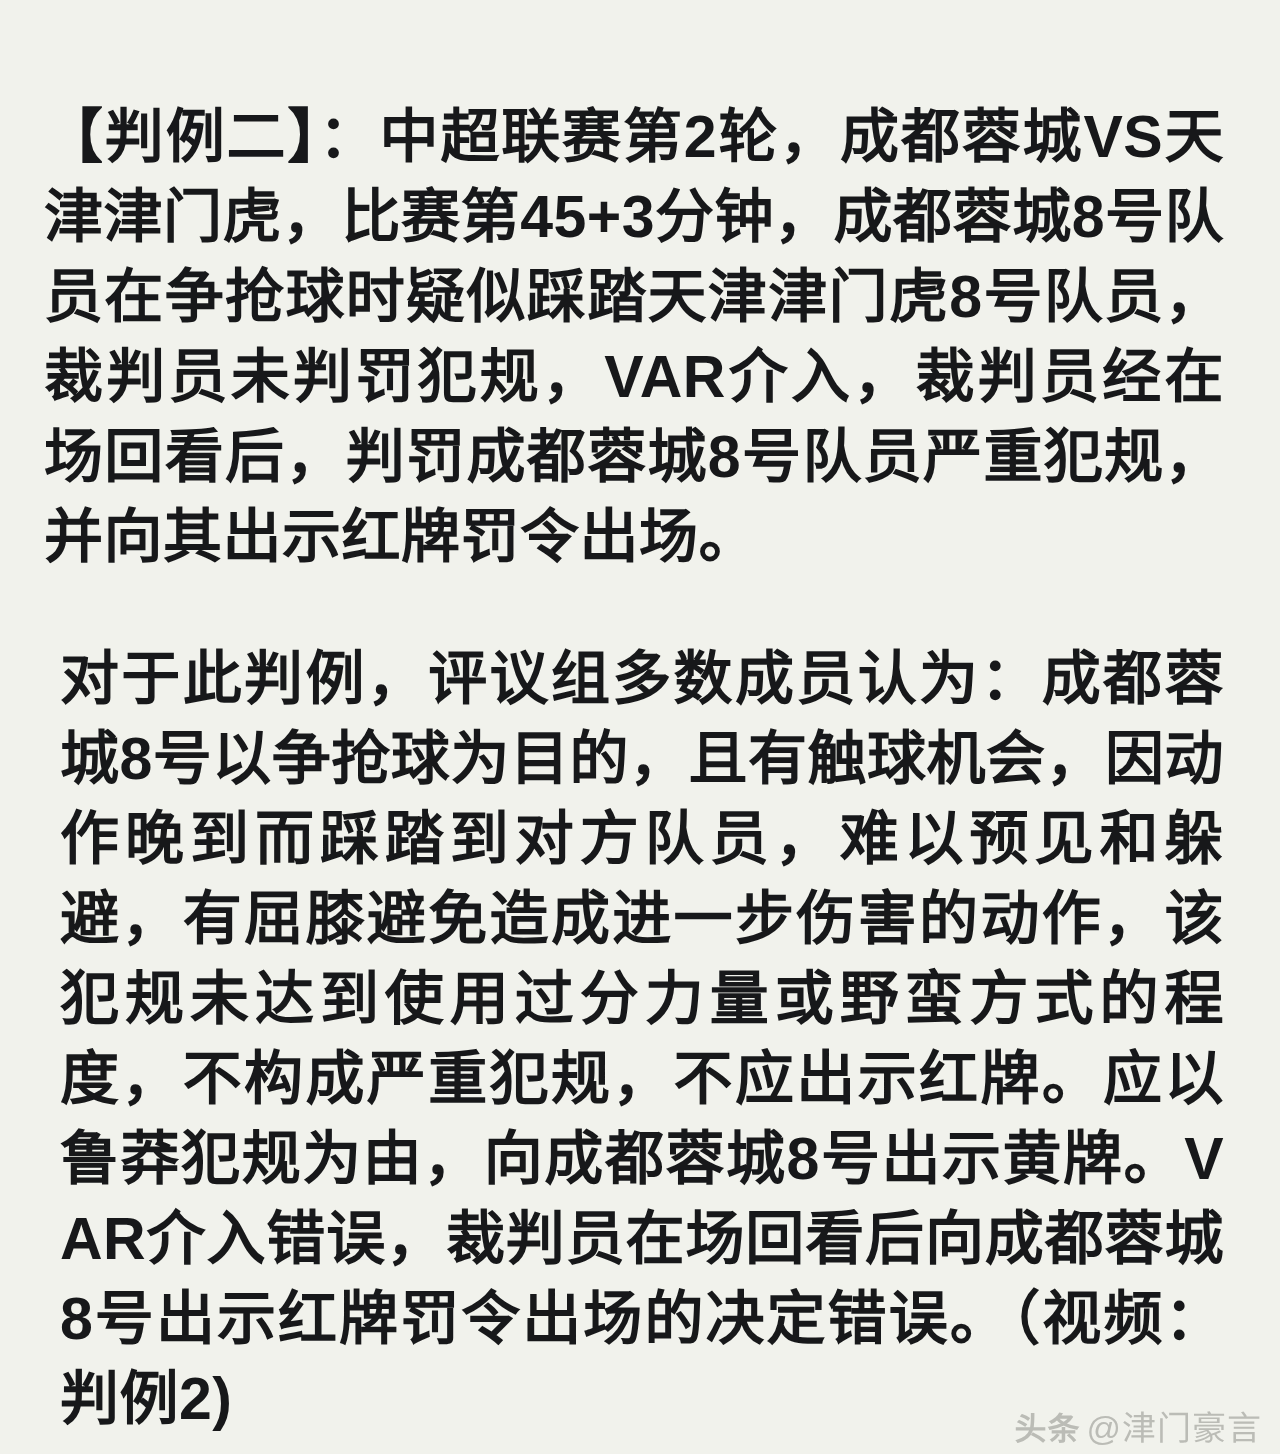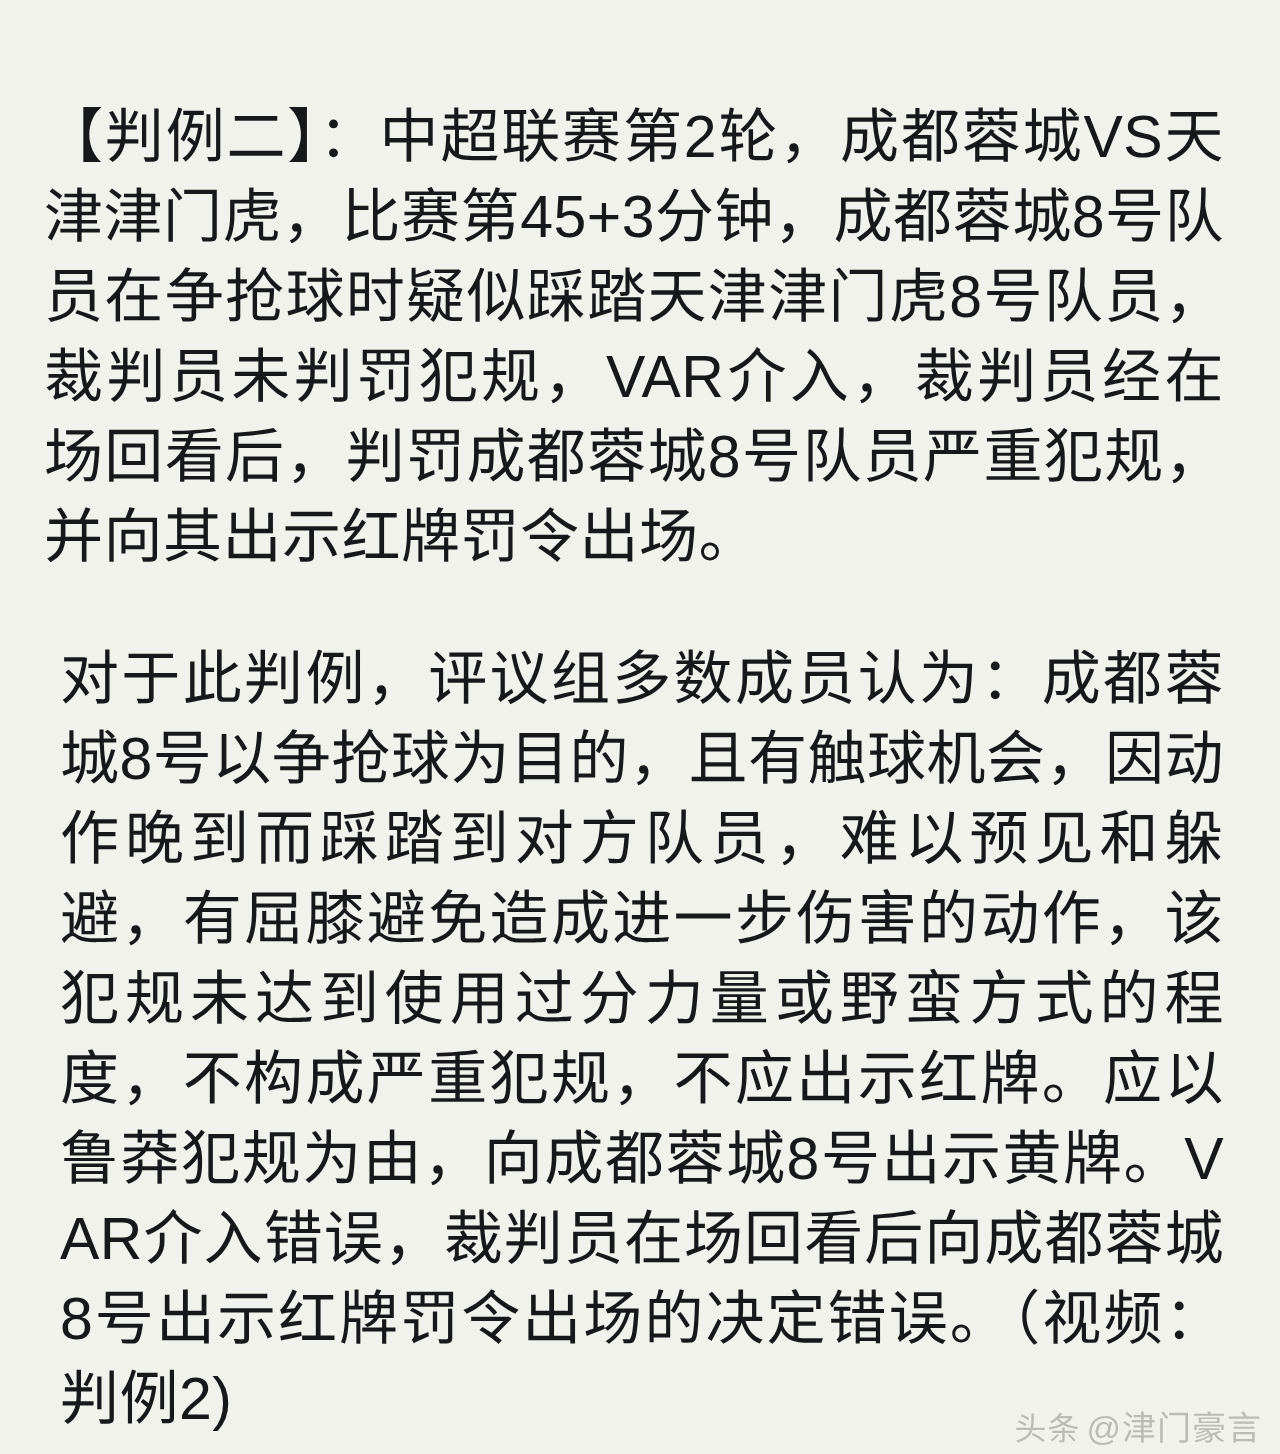--- a/index.html
+++ b/index.html
@@ -23,41 +23,42 @@
     position: relative;
   }
   .para {
     color: #17181a;
     font-size: 59px;
     line-height: 80px;
     letter-spacing: 0.5px;
     text-align: justify;
     text-justify: inter-ideograph;
     word-break: break-all;
-    font-weight: 400;
+    font-weight: 700;
   }
   .para + .para {
     margin-top: 62px;
     margin-left: 16px;
   }
   .watermark {
     position: absolute;
     right: 18px;
     bottom: 4px;
     font-size: 34px;
     color: #b9bab4;
     letter-spacing: 1px;
     white-space: nowrap;
     opacity: 0.95;
   }
   .watermark .wm-logo {
     display: inline-block;
     margin-right: 6px;
     font-size: 32px;
     color: #b9bab4;
+    font-weight: bold;
   }
 </style>
 </head>
 <body style="background: rgb(241, 242, 236);">
 
 <div class="page">
 
   <p class="para">【判例二】：中超联赛第2轮，成都蓉城VS天津津门虎，比赛第45+3分钟，成都蓉城8号队员在争抢球时疑似踩踏天津津门虎8号队员，裁判员未判罚犯规，VAR介入，裁判员经在场回看后，判罚成都蓉城8号队员严重犯规，并向其出示红牌罚令出场。</p>
 
   <p class="para">对于此判例，评议组多数成员认为：成都蓉城8号以争抢球为目的，且有触球机会，因动作晚到而踩踏到对方队员，难以预见和躲避，有屈膝避免造成进一步伤害的动作，该犯规未达到使用过分力量或野蛮方式的程度，不构成严重犯规，不应出示红牌。应以鲁莽犯规为由，向成都蓉城8号出示黄牌。VAR介入错误，裁判员在场回看后向成都蓉城8号出示红牌罚令出场的决定错误。（视频：判例2)</p>

